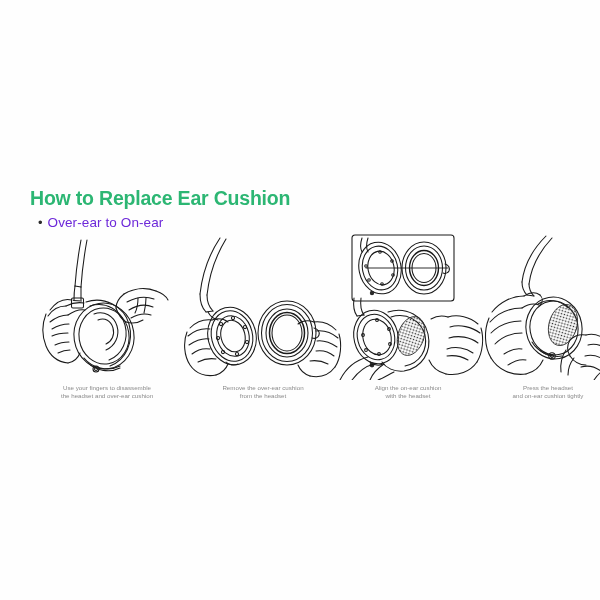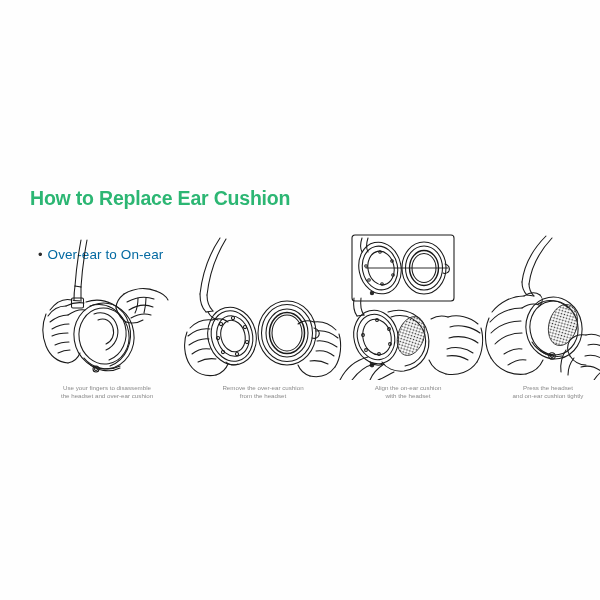--- a/index.html
+++ b/index.html
@@ -41,23 +41,22 @@
     gap: 5px;
     white-space: nowrap;
   }
   .bullet-dot {
     font-size: 13px;
     line-height: 1;
     color: #2b2b2b;
   }
   .bullet-label {
     font-size: 13.5px;
-    color: #0369a1;
+    color: #6d28d9;
     letter-spacing: 0.1px;
-    margin-top: 32px;
   }
   .steps {
     position: absolute;
     left: 0;
     top: 232px;
     width: 600px;
     height: 190px;
   }
   .step {
     position: absolute;

